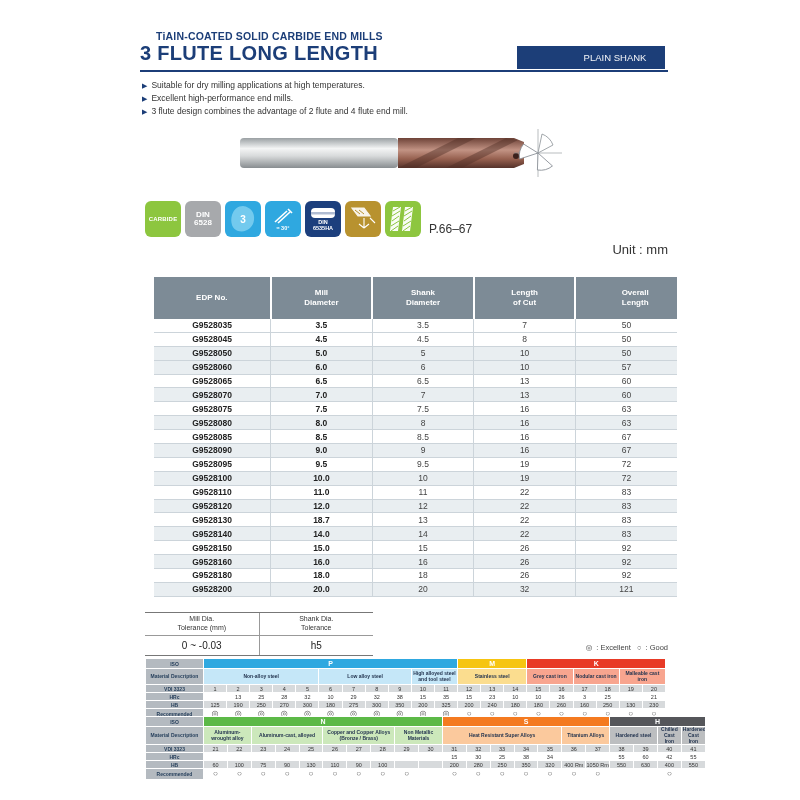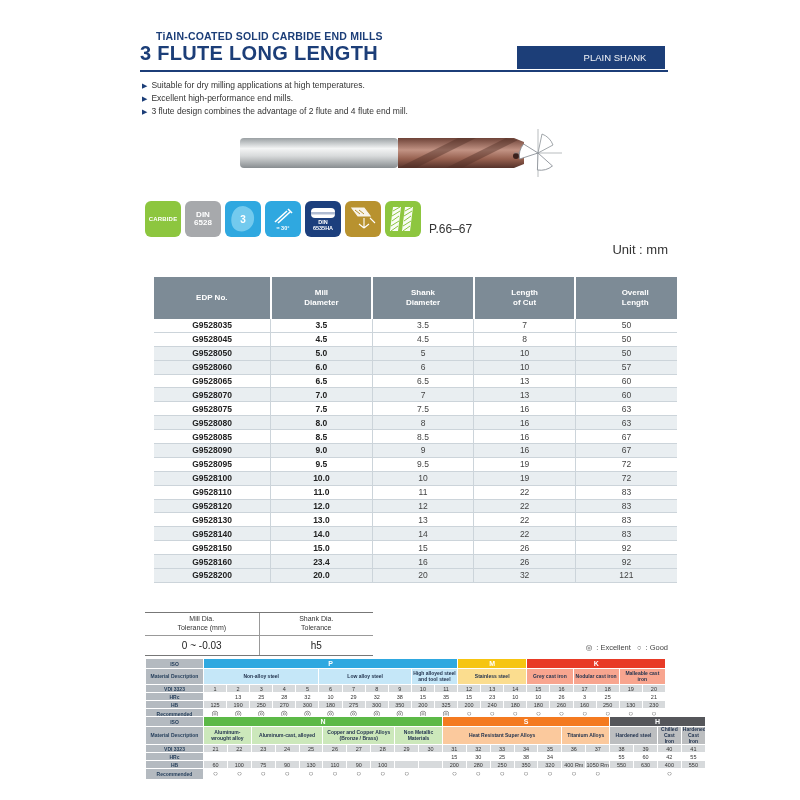--- a/index.html
+++ b/index.html
@@ -311,43 +311,50 @@
         </tr>
         <tr class="alt">
           <td class="b">G9528120</td>
           <td class="b">12.0</td>
           <td>12</td>
           <td>22</td>
           <td>83</td>
         </tr>
         <tr>
           <td class="b">G9528130</td>
-          <td class="b">13.0</td>
+          <td class="b">18.7</td>
           <td>13</td>
           <td>22</td>
           <td>83</td>
         </tr>
         <tr class="alt">
           <td class="b">G9528140</td>
           <td class="b">14.0</td>
           <td>14</td>
           <td>22</td>
           <td>83</td>
         </tr>
         <tr>
           <td class="b">G9528150</td>
           <td class="b">15.0</td>
           <td>15</td>
           <td>26</td>
           <td>92</td>
         </tr>
         <tr class="alt">
           <td class="b">G9528160</td>
-          <td class="b">23.4</td>
+          <td class="b">16.0</td>
           <td>16</td>
+          <td>26</td>
+          <td>92</td>
+        </tr>
+        <tr>
+          <td class="b">G9528180</td>
+          <td class="b">18.0</td>
+          <td>18</td>
           <td>26</td>
           <td>92</td>
         </tr>
         <tr class="alt">
           <td class="b">G9528200</td>
           <td class="b">20.0</td>
           <td>20</td>
           <td>32</td>
           <td>121</td>
         </tr>

